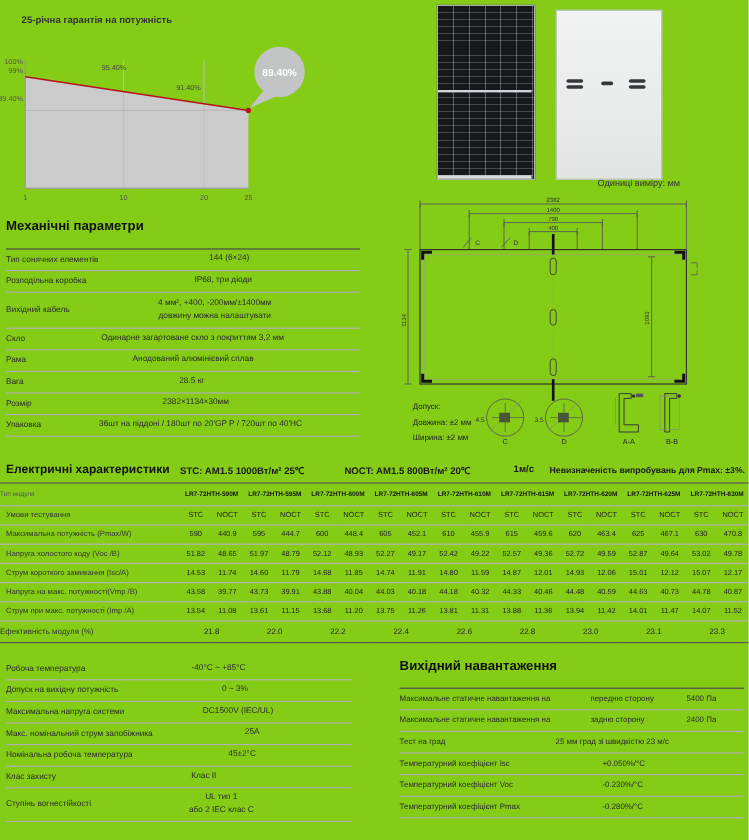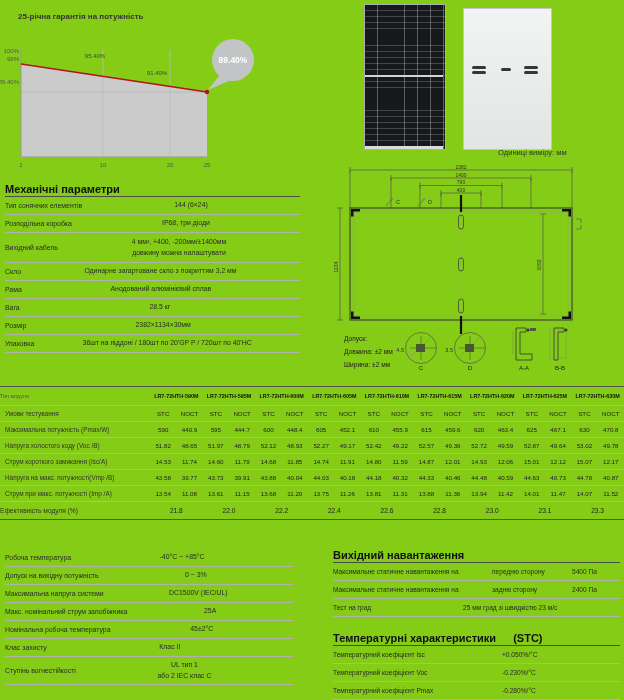--- a/index.html
+++ b/index.html
@@ -1,19 +1,19 @@
 <!DOCTYPE html>
 <html><head>
 <meta charset="utf-8">
 <style>
   html,body{margin:0;padding:0;background:#fff;}
   #canvas{position:relative;width:624px;height:700px;overflow:hidden;background:#84cc16;
           font-family:"Liberation Sans",sans-serif;color:#222;}
   .abs{position:absolute;}
-  .sec-title{font-size:11px;font-weight:bold;color:#101010;border-bottom:1.6px solid #4a4a4a;padding-bottom:1px;}
+  .sec-title{font-size:11px;font-weight:bold;color:#101010;border-bottom:1.6px solid #4a4a4a;padding-bottom:12px;}
   .kv{width:100%;}
   .kvrow{display:flex;align-items:center;border-bottom:1px solid #b0b0b0;font-size:6.9px;color:#2a2a2a;min-height:17px;}
   .kvrow .k{white-space:nowrap;}
   .kvrow .v{flex:1;text-align:center;white-space:pre-line;line-height:1.5;}
   .etable{border-collapse:collapse;table-layout:fixed;width:624px;}
   .etable td{font-size:6.2px;text-align:center;padding:4px 0;border-bottom:1px solid #b4b4b4;color:#222;white-space:nowrap;overflow:hidden;}
   .etable tr.modules td{border-top:1.6px solid #555;font-weight:bold;font-size:5.4px;padding:6px 0;color:#111;}
   .etable tr.modules td.lbl{font-weight:normal;color:#555;}
   .etable td.lbl{text-align:left;padding-left:5px;font-size:6.4px;color:#333;}
   .etable tr.eff td{border-bottom:1.6px solid #555;padding:5px 0;font-size:6.6px;}
@@ -201,20 +201,27 @@
           <span class="v">2382×1134×30мм</span>
         </div>
       <div class="kvrow">
           <span class="k">Упаковка</span>
           <span class="v">36шт на піддоні / 180шт по 20'GP P / 720шт по 40'HC</span>
         </div>
     </div>
   </div>
 
   <div class="abs" style="left:0;top:386px;width:624px">
+    <div class="ehead" style="position:relative;height:16px">
+      <span style="left:5px;font-size:10px;font-weight:bold;color:#101010">Електричні характеристики</span>
+      <span style="left:150px;font-size:8px;font-weight:bold;color:#1a1a1a">STC: AM1.5 1000Вт/м² 25℃</span>
+      <span style="left:287px;font-size:8px;font-weight:bold;color:#1a1a1a">NOCT: AM1.5 800Вт/м² 20℃</span>
+      <span style="left:428px;font-size:8px;font-weight:bold;color:#1a1a1a">1м/с</span>
+      <span style="left:458px;font-size:7.2px;font-weight:bold;color:#1a1a1a;top:1px">Невизначеність випробувань для Pmax: ±3%.</span>
+    </div>
     <table class="etable">
       <colgroup id="et-cols">
           <col style="width: 150px;">
           <col>
           <col>
           <col>
           <col>
           <col>
           <col>
           <col>
@@ -429,24 +436,20 @@
     <div class="mlrow">
       <span class="k">Максимальне  статичне  навантаження  на</span>
       <span style="width:80px">задню сторону</span>
       <span class="v" style="width:48px">2400 Па</span>
     </div>
     <div class="mlrow">
       <span style="width:130px">Тест на град</span>
       <span class="v" style="flex:1">25 мм град зі швидкістю 23 м/с</span>
     </div>
 
-    <div class="sec-title" style="margin-top:15px">
-      <span>Температурні характеристики</span>
-      <span style="margin-left:14px">(STC)</span>
-    </div>
     <div class="mlrow">
       <span class="k">Температурний коефіцієнт  Isc</span>
       <span class="v" style="width:118px">+0.050%/°C</span>
     </div>
     <div class="mlrow">
       <span class="k">Температурний коефіцієнт  Voc</span>
       <span class="v" style="width:118px">-0.230%/°C</span>
     </div>
     <div class="mlrow">
       <span class="k">Температурний коефіцієнт  Pmax</span>

